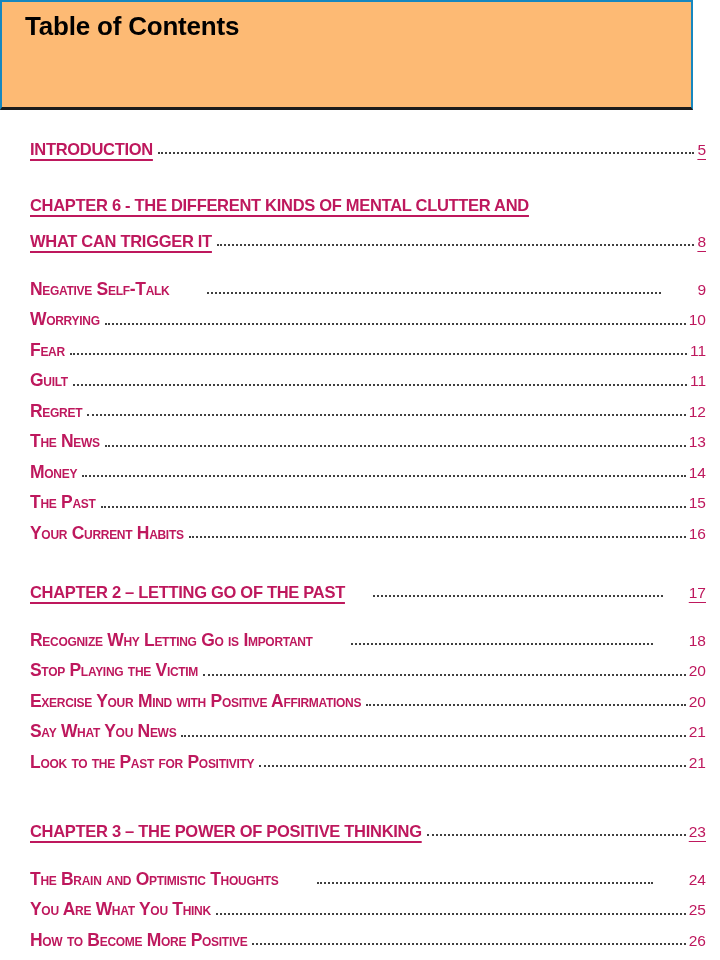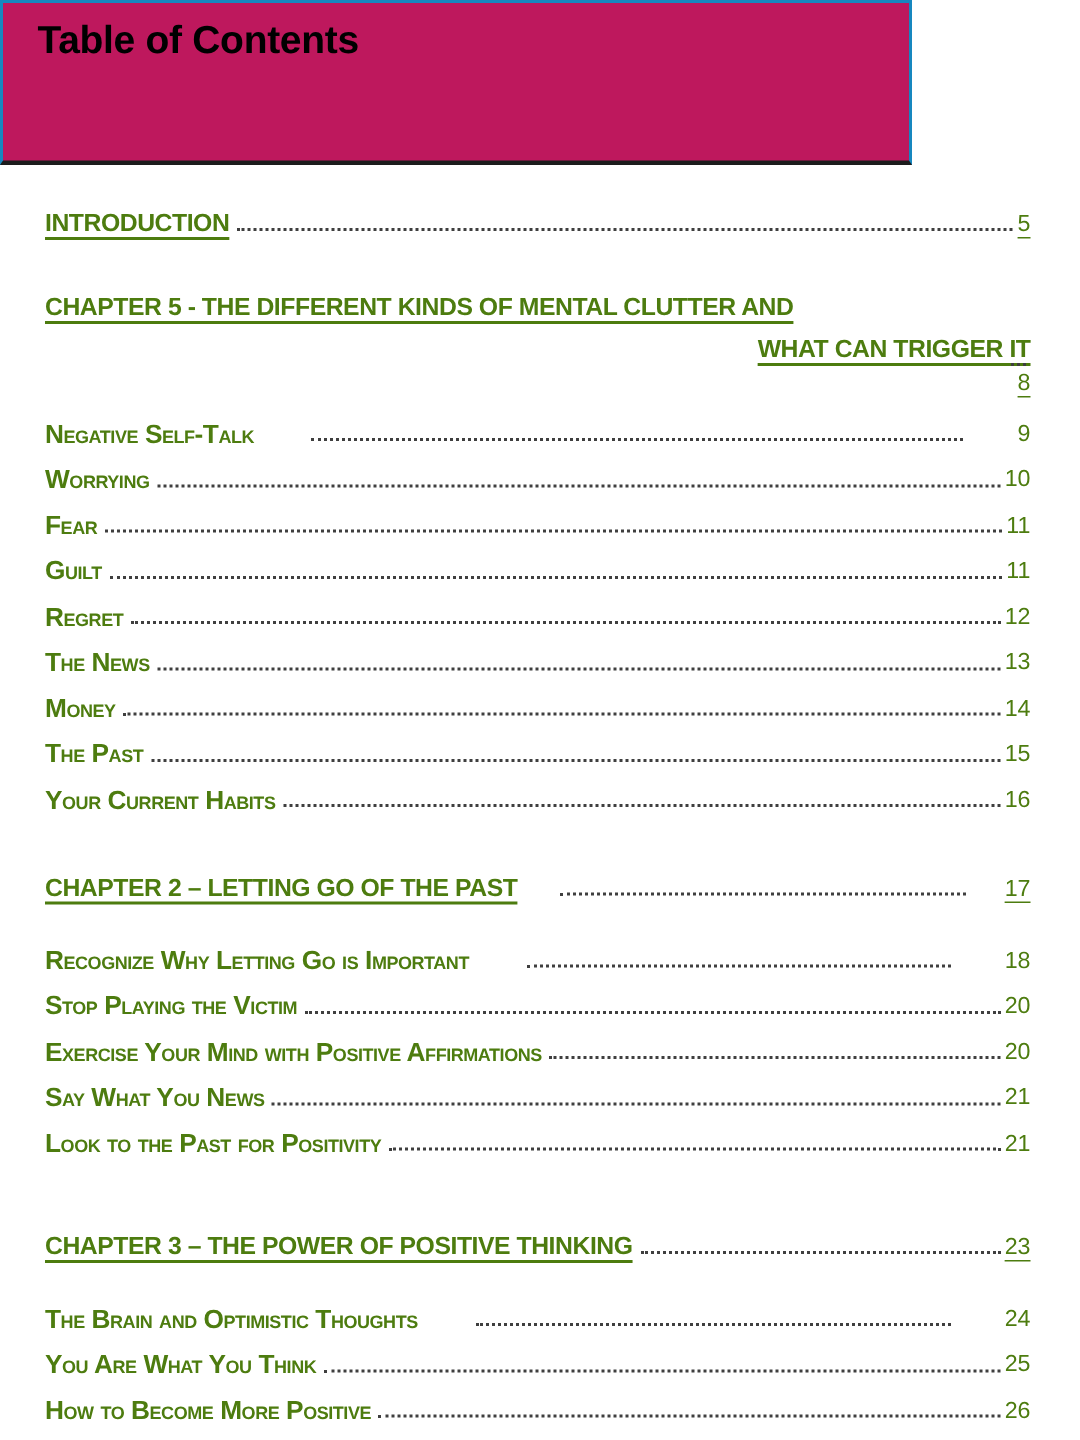--- a/index.html
+++ b/index.html
@@ -13,38 +13,38 @@
   }
   .page {
     position: relative;
     width: 720px;
     height: 960px;
     background: #ffffff;
   }
   
   .banner {
     box-sizing: border-box;
-    width: 608px;
+    width: 693px;
     height: 110px;
-    background: #be185d;
+    background: #fdba74;
     border: 2px solid #1787BF;
     border-bottom: 3px solid #1c1c1c;
     padding: 9px 0 0 23px;
   }
   .banner-title {
     font-size: 26px;
     font-weight: 700;
     color: #000000;
     letter-spacing: -0.2px;
   }
   
   .toc {
     box-sizing: border-box;
-    padding: 0 33px 0 30px;
-    color: #4d7c0f;
+    padding: 0 14px 0 30px;
+    color: #be185d;
   }
   .row {
     display: flex;
     align-items: flex-end;
     height: 25px;
     overflow: visible;
     white-space: nowrap;
   }
   .label { line-height: 1.05; letter-spacing: -0.3px; }
   .chapter .label {
@@ -71,41 +71,41 @@
     line-height: 1.05;
   }
   .chapter .pagenum {
     text-decoration: underline;
     text-decoration-thickness: 1.2px;
     text-underline-offset: 3.5px;
   }
   
   .m-first   { margin-top: 23px;  }  
   .m-section { margin-top: 31px;  }  
-  .m-wrap    { margin-top: 11px; flex-direction: column;  }  
+  .m-wrap    { margin-top: 11px;  }  
   .m-items   { margin-top: 23px; gap: 33px;  }  
   .m-item    { margin-top: 5.5px; }  
   .m-ch2     { margin-top: 34px; gap: 23px;  }
   .m-ch3     { margin-top: 44px;  }
 </style>
 </head>
 <body>
 
 <div class="page">
   <div class="banner">
     <div class="banner-title">Table of Contents</div>
   </div>
   <div class="toc" id="toc">
       <div class="row chapter m-first">
         <span class="label">INTRODUCTION</span>
         <span class="leader"></span>
         <span class="pagenum">5</span>
       </div>
       <div class="row chapter m-section">
-        <span class="label">CHAPTER 5 - THE DIFFERENT KINDS OF MENTAL CLUTTER AND</span>
+        <span class="label">CHAPTER 6 - THE DIFFERENT KINDS OF MENTAL CLUTTER AND</span>
       </div>
       <div class="row chapter m-wrap">
         <span class="label">WHAT CAN TRIGGER IT</span>
         <span class="leader"></span>
         <span class="pagenum">8</span>
       </div>
       <div class="row item m-items">
         <span class="label">Negative Self-Talk</span>
         <span class="leader"></span>
         <span class="pagenum">9</span>

